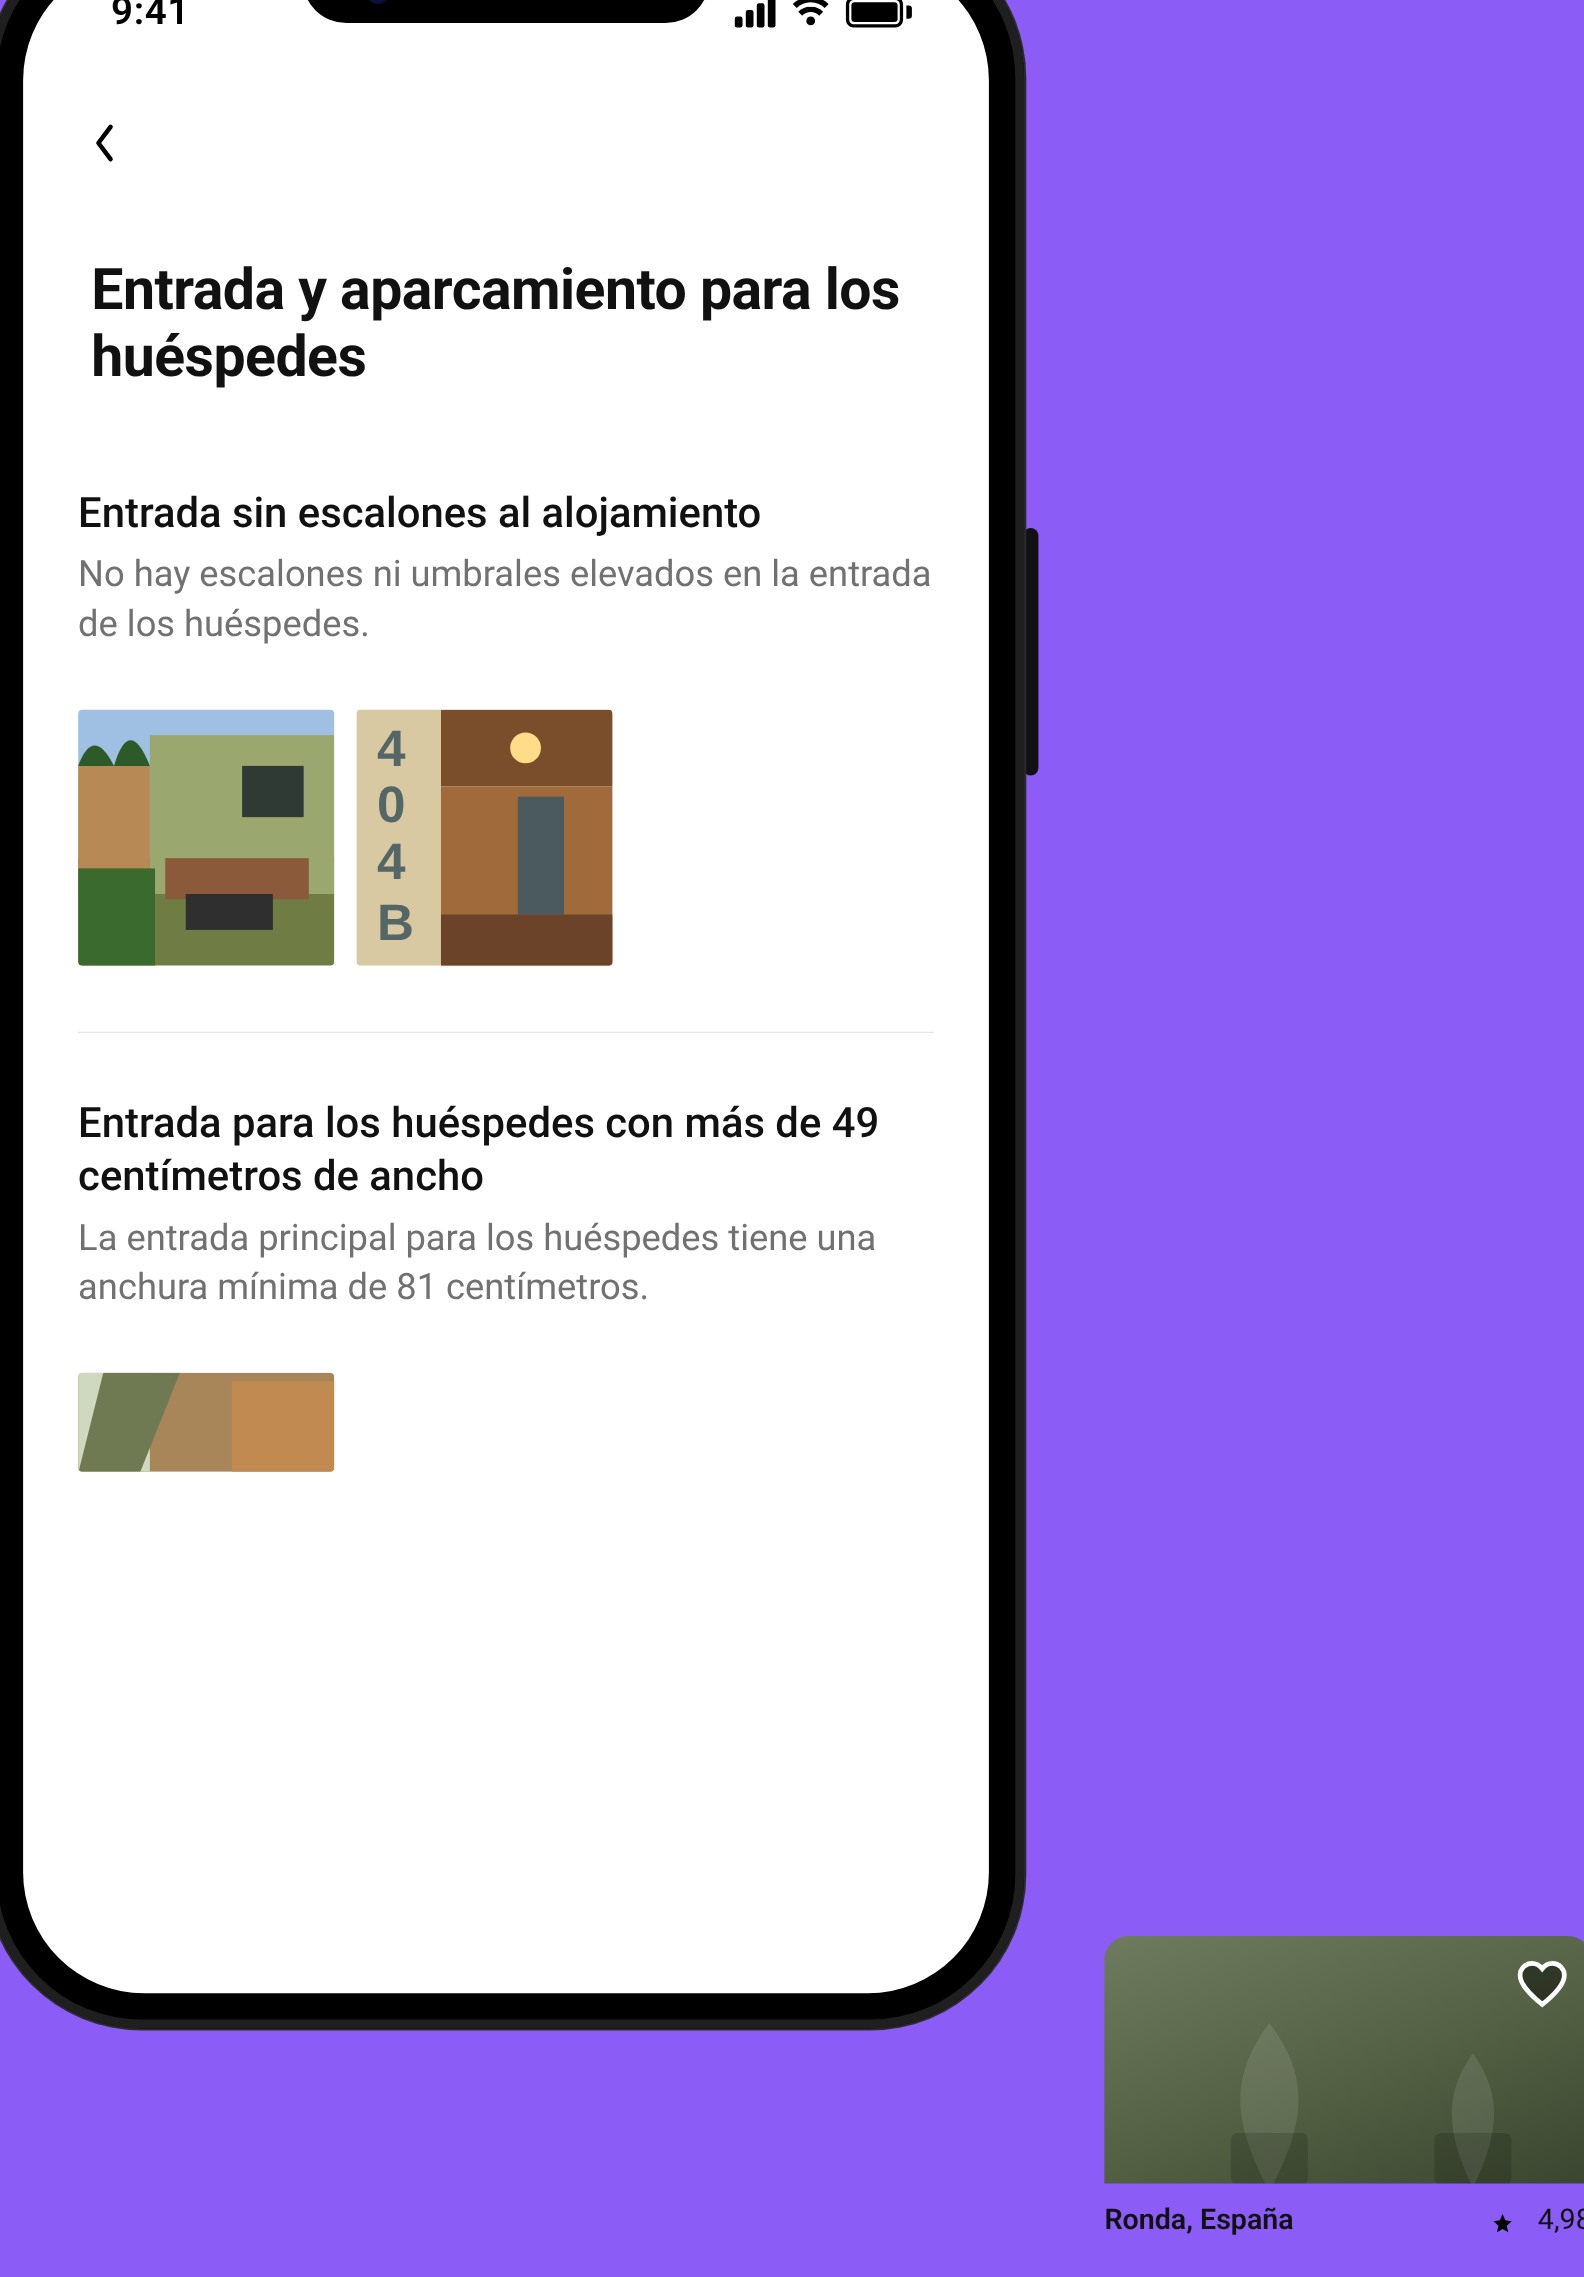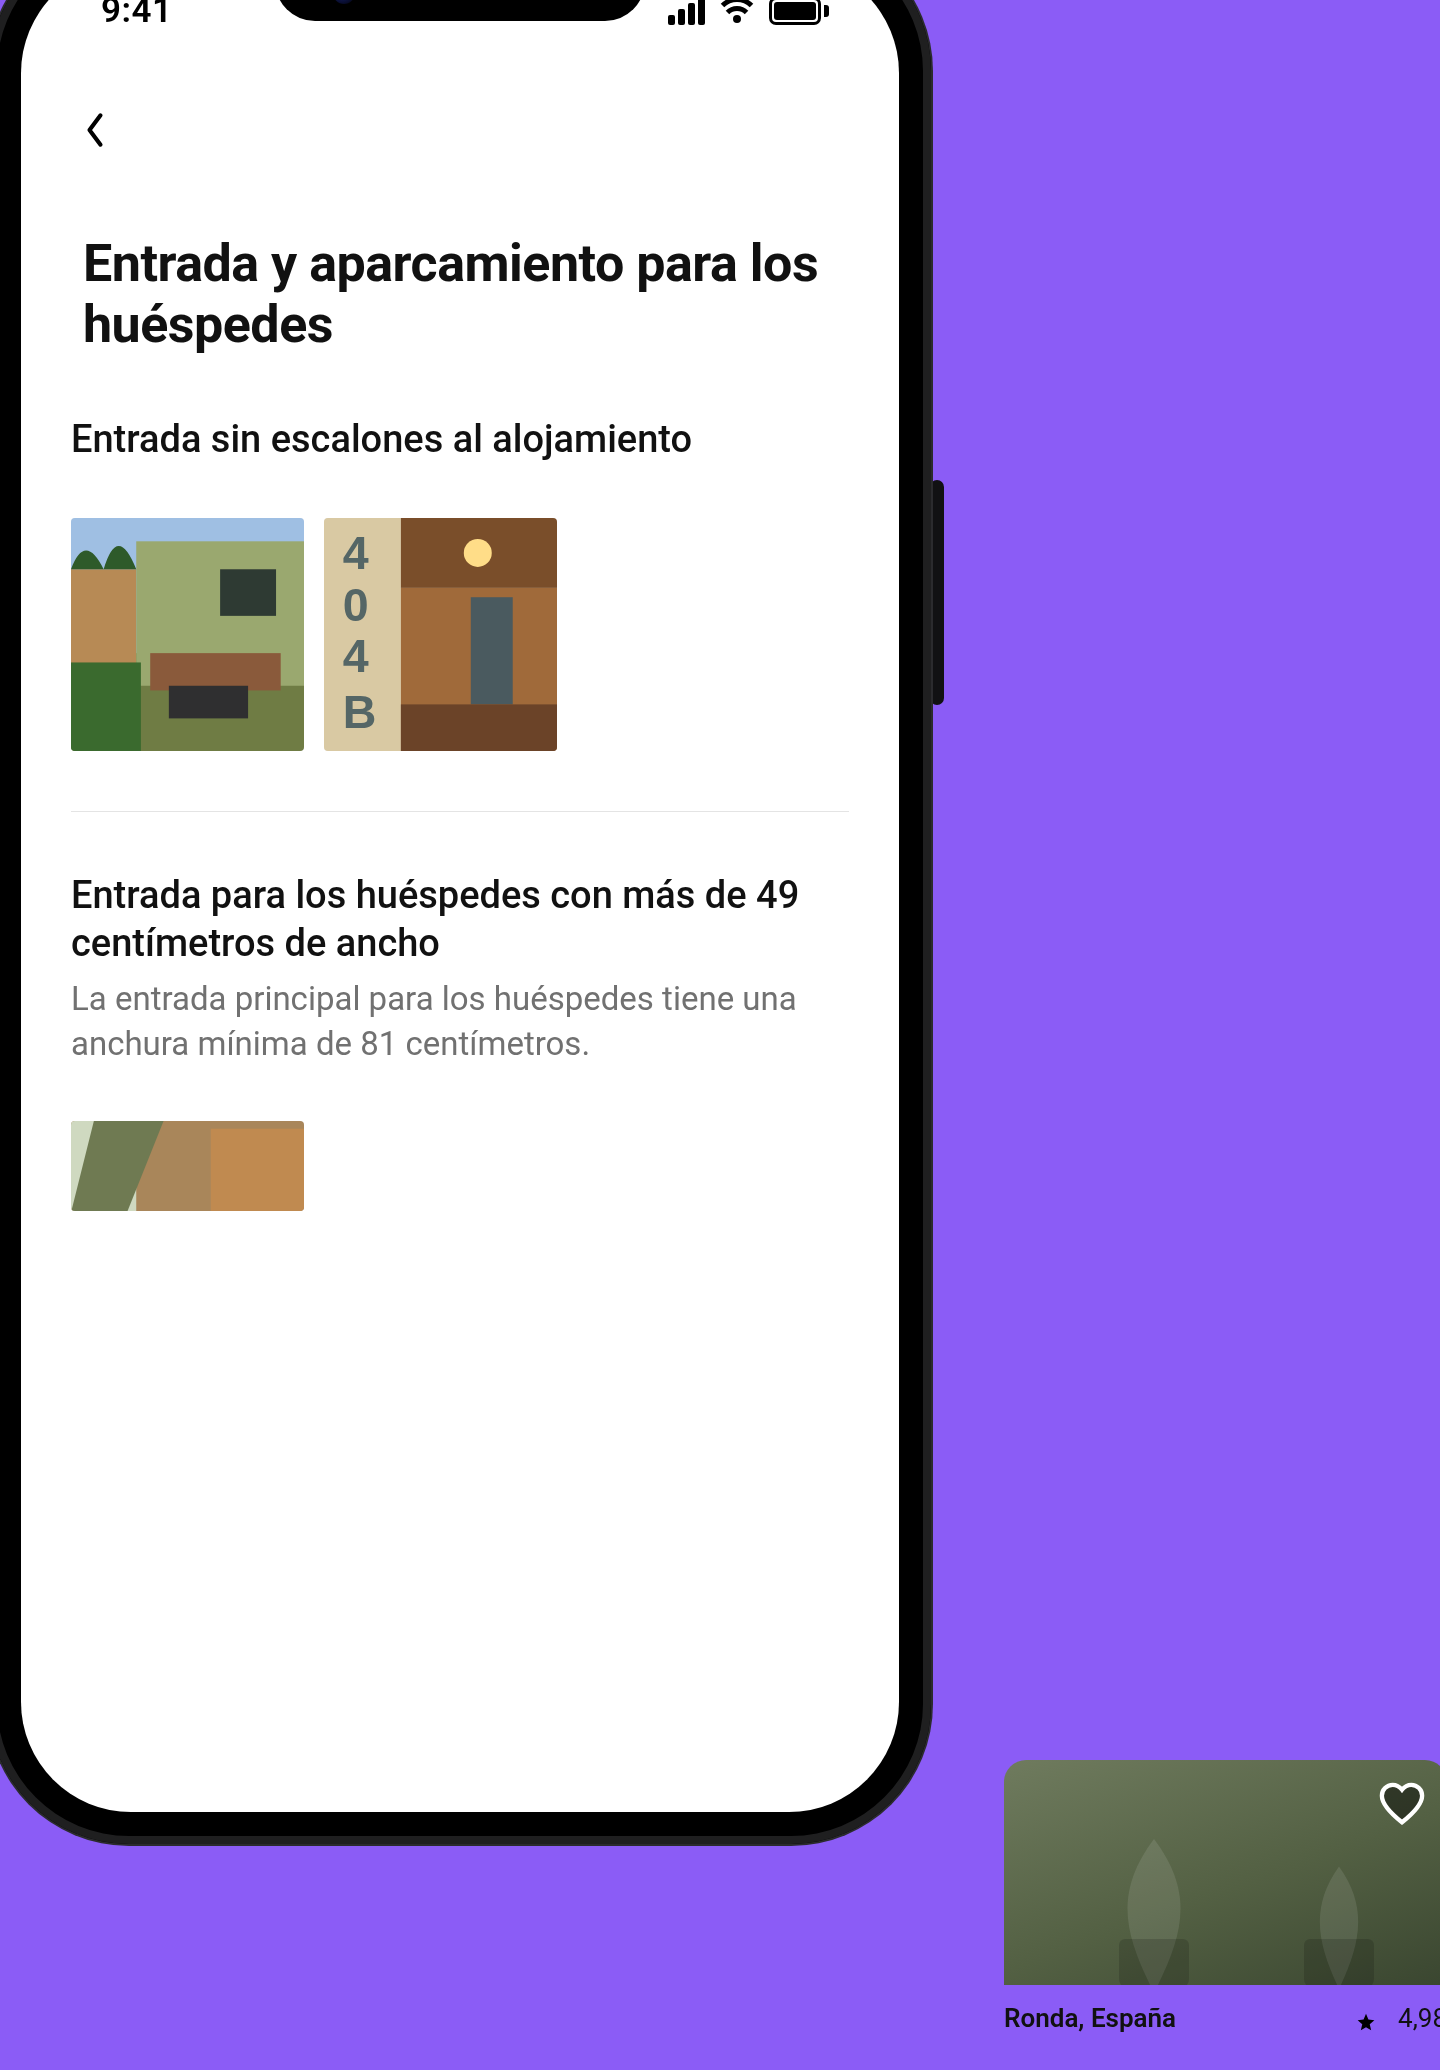--- a/index.html
+++ b/index.html
@@ -148,21 +148,21 @@
 
   h1.page-title {
     margin: 175px 0 0 12px;
     font-size: 52px;
     line-height: 1.18;
     font-weight: 700;
     color: #111;
     letter-spacing: -0.5px;
   }
 
-  .section { margin-top: 60px; }
+  .section { margin-top: 88px; }
   .section h2 {
     margin: 0 0 10px 0;
     font-size: 38px;
     line-height: 1.25;
     font-weight: 500;
     color: #111;
   }
   .section p {
     margin: 0;
     font-size: 33px;
@@ -297,20 +297,21 @@
         <div class="back">
           <svg viewBox="0 0 24 40">
             <path d="M18 4 L6 20 L18 36"></path>
           </svg>
         </div>
 
         <h1 class="page-title">Entrada y aparcamiento para los huéspedes</h1>
 
         <div class="section">
           <h2>Entrada sin escalones al alojamiento</h2>
+          <p>No hay escalones ni umbrales elevados en la entrada de los huéspedes.</p>
 
           <div class="thumbs">
 
             <div class="thumb">
               <svg viewBox="0 0 100 100" preserveAspectRatio="xMidYMid slice">
                 <rect width="100" height="60" fill="#9fbfe3"></rect>
                 <rect y="58" width="100" height="42" fill="#6f7c44"></rect>
                 <rect x="0" y="22" width="28" height="50" fill="#b78a55"></rect>
                 <rect x="28" y="10" width="72" height="62" fill="#9aa86f"></rect>
                 <rect x="64" y="22" width="24" height="20" fill="#2e3a33"></rect>

